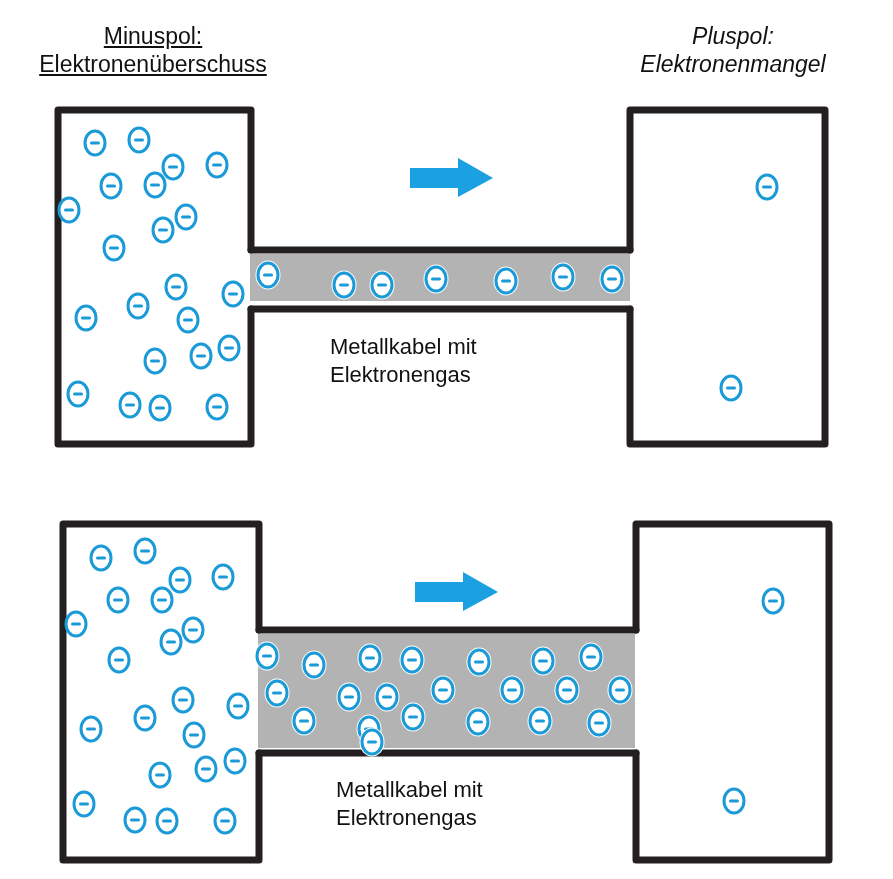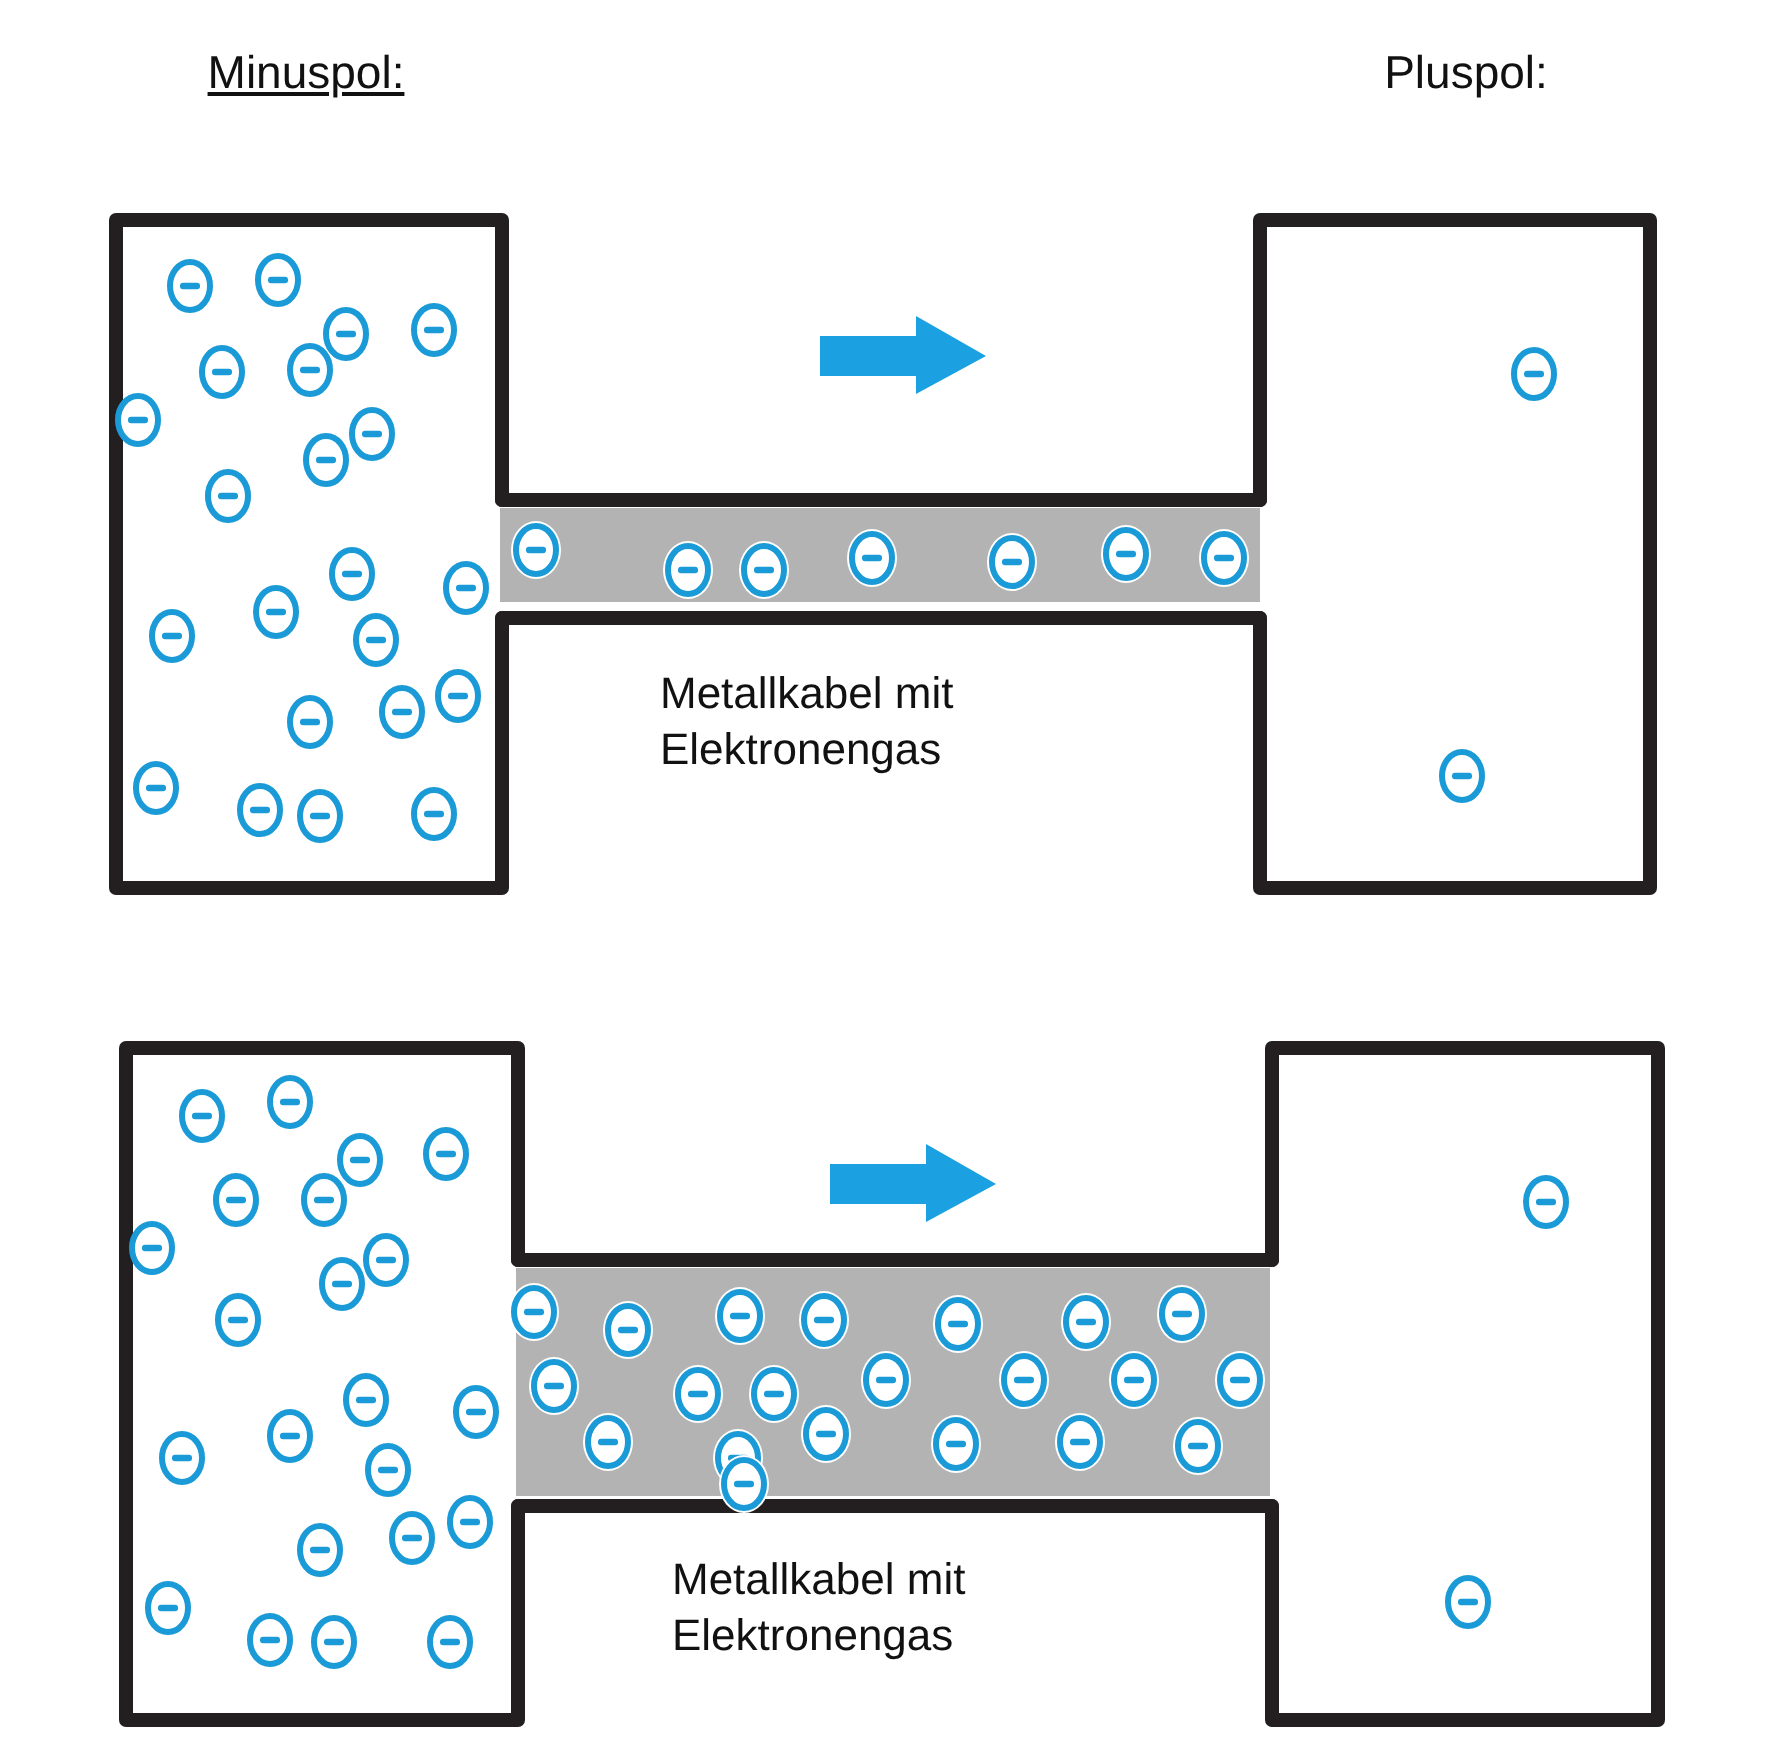--- a/index.html
+++ b/index.html
@@ -7,23 +7,25 @@
          font-family: "Liberation Sans", sans-serif; }
   .label { position: absolute; color: #111; font-size: 23px; line-height: 28px;
            text-align: center; white-space: nowrap; }
   svg { position: absolute; left: 0; top: 0; }
 </style>
 </head>
 <body>
 
 <div class="label" style="left:0; top:22px; width:306px;text-decoration:underline;">
   <div>Minuspol:</div>
+  <div>Elektronenüberschuss</div>
 </div>
-<div class="label" style="left:608px; top:22px; width:250px;">
+<div class="label" style="left:608px; top:22px; width:250px;font-style:italic;">
   <div>Pluspol:</div>
+  <div>Elektronenmangel</div>
 </div>
 
 <div class="label" style="left:330px; top:333px; text-align:left; font-size:22px;">
   <div>Metallkabel mit</div>
   <div>Elektronengas</div>
 </div>
 <div class="label" style="left:336px; top:776px; text-align:left; font-size:22px;">
   <div>Metallkabel mit</div>
   <div>Elektronengas</div>
 </div>

